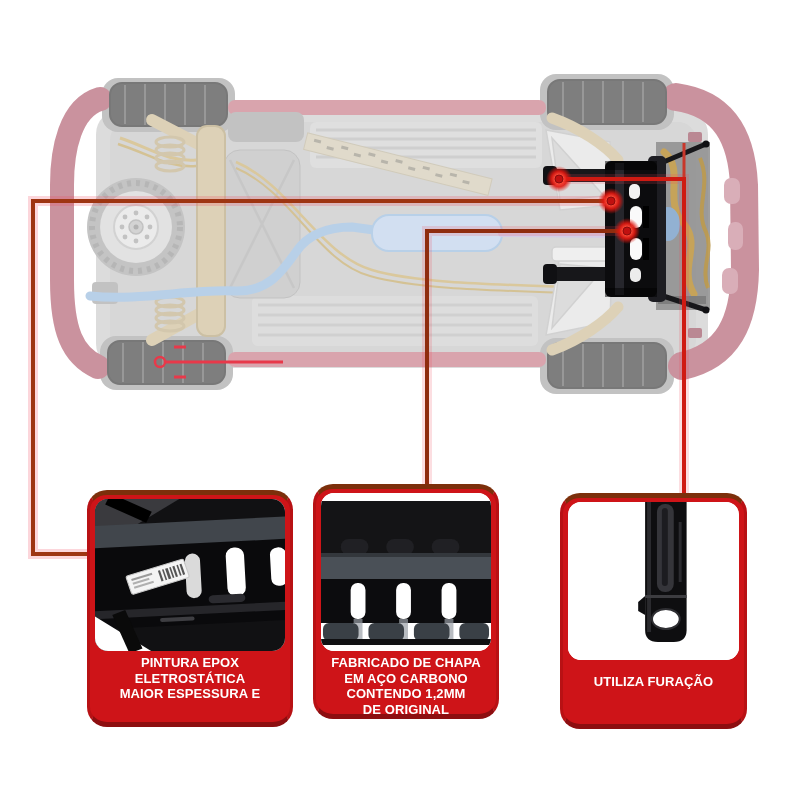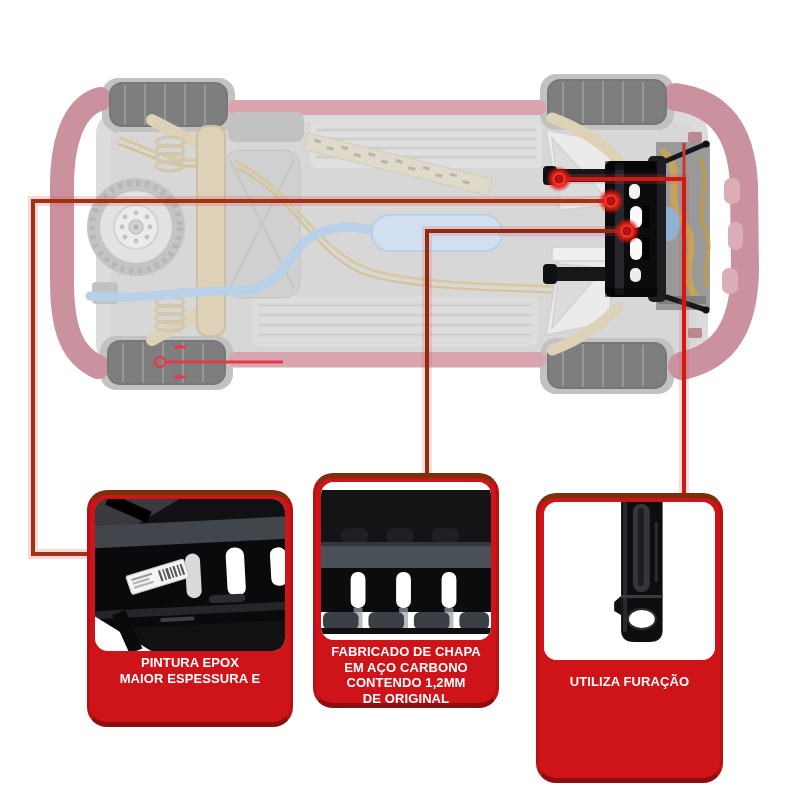--- a/index.html
+++ b/index.html
@@ -257,25 +257,26 @@
               <rect x="78" y="70" width="1.5" height="11"></rect>
             <rect x="81" y="70" width="2" height="11"></rect>
           </g>
         </g>
         <path d="M0,150 L0,116 L52,150 Z" fill="#ffffff"></path>
         <path d="M22,112 L38,150" stroke="#0a0a0a" stroke-width="13"></path>
       </svg>
     </div>
     <div class="label">
       <div>PINTURA EPOX</div>
+      <div>ELETROSTÁTICA</div>
       <div>MAIOR ESPESSURA E</div>
     </div>
   </div>
 
-  <div class="callout-box" id="box2" style="left:313px;top:473px;width:186px;height:235px">
+  <div class="callout-box" id="box2" style="left:313px;top:484px;width:186px;height:235px">
     <div class="inset" style="height:158px">
       <svg viewBox="0 0 172 158" preserveAspectRatio="none">
         <rect width="172" height="158" fill="#ffffff"></rect>
         <rect x="0" y="8" width="172" height="52" fill="#141416"></rect>
         <rect x="20" y="46" width="28" height="16" rx="8" fill="#202024"></rect>
         <rect x="66" y="46" width="28" height="16" rx="8" fill="#202024"></rect>
         <rect x="112" y="46" width="28" height="16" rx="8" fill="#202024"></rect>
         <rect x="0" y="60" width="172" height="26" fill="#4a5057"></rect>
         <rect x="0" y="60" width="172" height="4" fill="#33373c"></rect>
         <rect x="0" y="86" width="172" height="44" fill="#0c0c0e"></rect>
@@ -293,21 +294,21 @@
       </svg>
     </div>
     <div class="label">
       <div>FABRICADO DE CHAPA</div>
       <div>EM AÇO CARBONO</div>
       <div>CONTENDO 1,2MM</div>
       <div>DE ORIGINAL</div>
     </div>
   </div>
 
-  <div class="callout-box" id="box3" style="left:536px;top:493px;width:187px;height:290px">
+  <div class="callout-box" id="box3" style="left:560px;top:493px;width:187px;height:236px">
     <div class="inset" style="height:158px">
       <svg viewBox="0 0 173 158" preserveAspectRatio="none">
         <rect width="173" height="158" fill="#ffffff"></rect>
         <path d="M78,0 h42 v128 q0,12 -13,12 h-16 q-13,0 -13,-12 Z" fill="#0e0e10"></path>
         <rect x="80" y="0" width="4" height="130" fill="#2a2a2e"></rect>
         <rect x="90" y="2" width="17" height="88" rx="8" fill="#35353a"></rect>
         <rect x="95" y="6" width="6" height="78" rx="3" fill="#1c1c20"></rect>
         <path d="M78,94 l-7,6 v9 l7,4 Z" fill="#0e0e10"></path>
         <rect x="78" y="93" width="42" height="3" fill="#3c3c40"></rect>
         <ellipse cx="99" cy="117" rx="14" ry="10" fill="#ffffff" stroke="#2e2e32" stroke-width="2"></ellipse>

